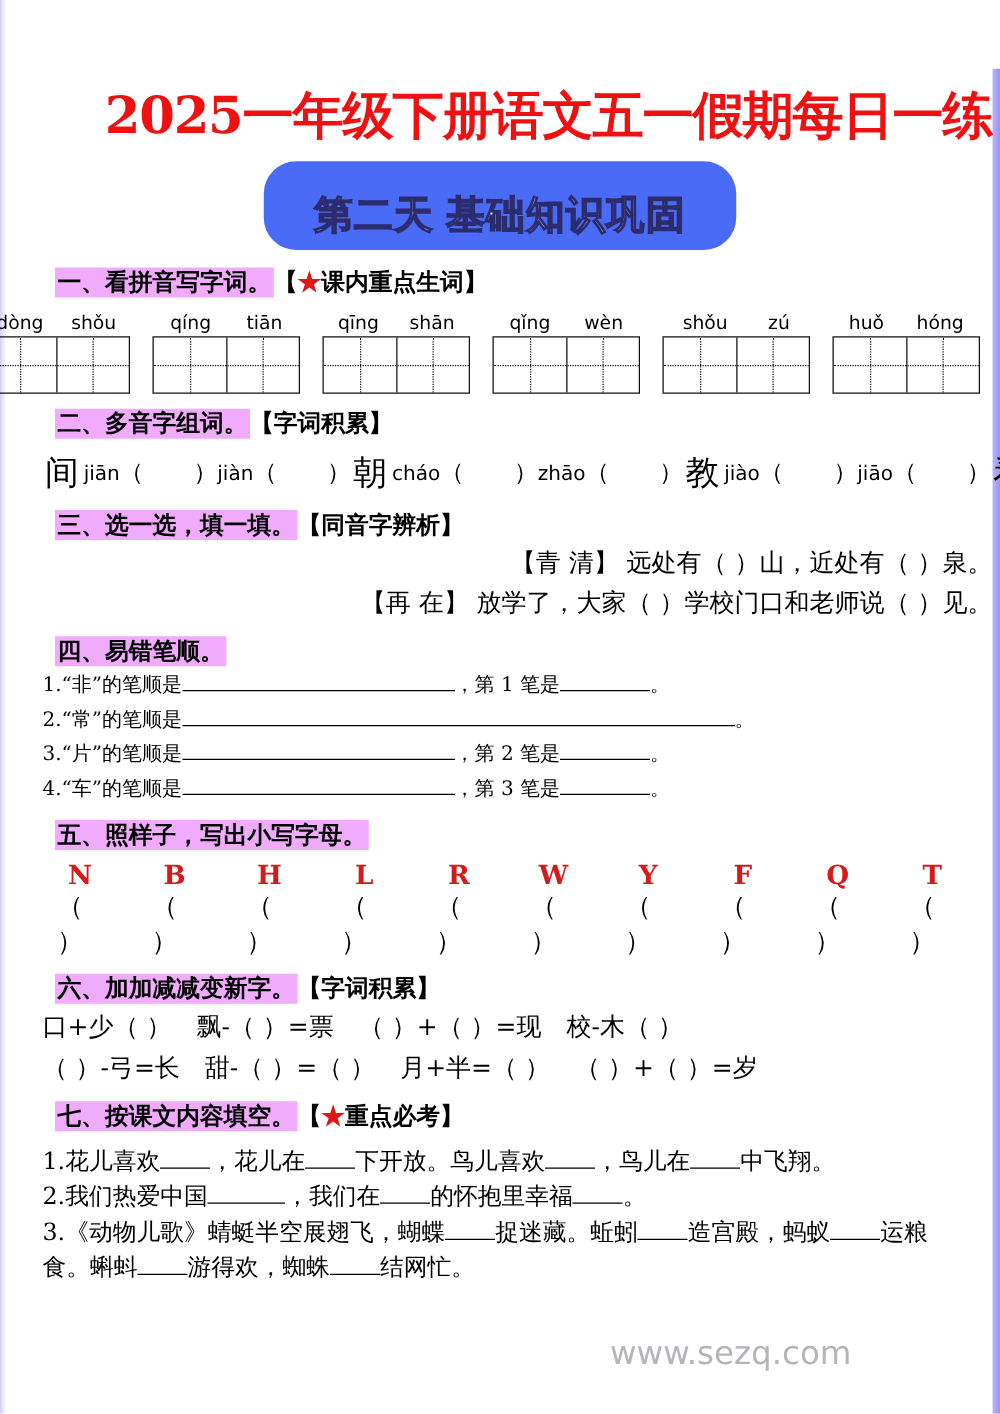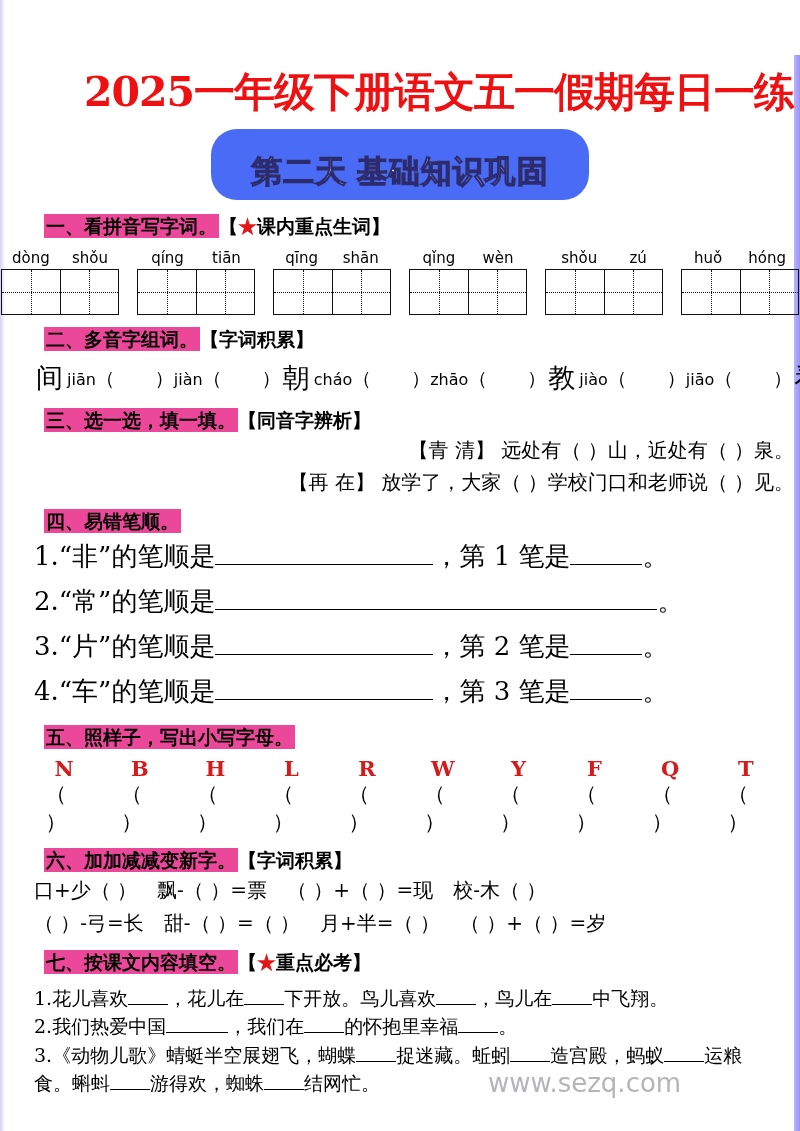--- a/index.html
+++ b/index.html
@@ -76,31 +76,31 @@
   .sec-head {
     margin: 0;
     padding: 0 0 0 38px;
     font-size: 19px;
     font-weight: 700;
     font-family: "DejaVu Serif", "Liberation Serif", serif;
     line-height: 1.35;
     white-space: nowrap;
   }
   .sec-head .hl {
-    background: #ec4899;
+    background: #f0abfc;
     color: #000;
     padding: 1px 2px;
   }
   .sec-head .tail { color: #000; }
   .sec-head .star { color: #e01717; }
 
   
   .s1-row {
     display: flex;
-    justify-content: center;
+    justify-content: flex-end;
     gap: 18px;
     margin-top: 11px;
     padding: 0 10px;
   }
   .s1-item { display: flex; flex-direction: column; align-items: center; }
   .s1-pinyin {
     display: flex;
     width: 118px;
     justify-content: space-around;
     font-family: "DejaVu Sans", sans-serif;
@@ -163,21 +163,21 @@
     font-size: 20px;
     line-height: 1.62;
     font-family: "DejaVu Serif", "Liberation Serif", serif;
     white-space: nowrap;
     text-align: right;
   }
 
   
   .s4-line {
     padding-left: 28px;
-    font-size: 26px;
+    font-size: 16px;
     line-height: 1.72;
     font-family: "DejaVu Serif", "Liberation Serif", serif;
     white-space: nowrap;
   }
   .ul-long  { display: inline-block; border-bottom: 1.6px solid #000; width: 218px; }
   .ul-xlong { display: inline-block; border-bottom: 1.6px solid #000; width: 442px; }
   .ul-short { display: inline-block; border-bottom: 1.6px solid #000; width: 72px; }
 
   
   .s5-letters, .s5-parens {

